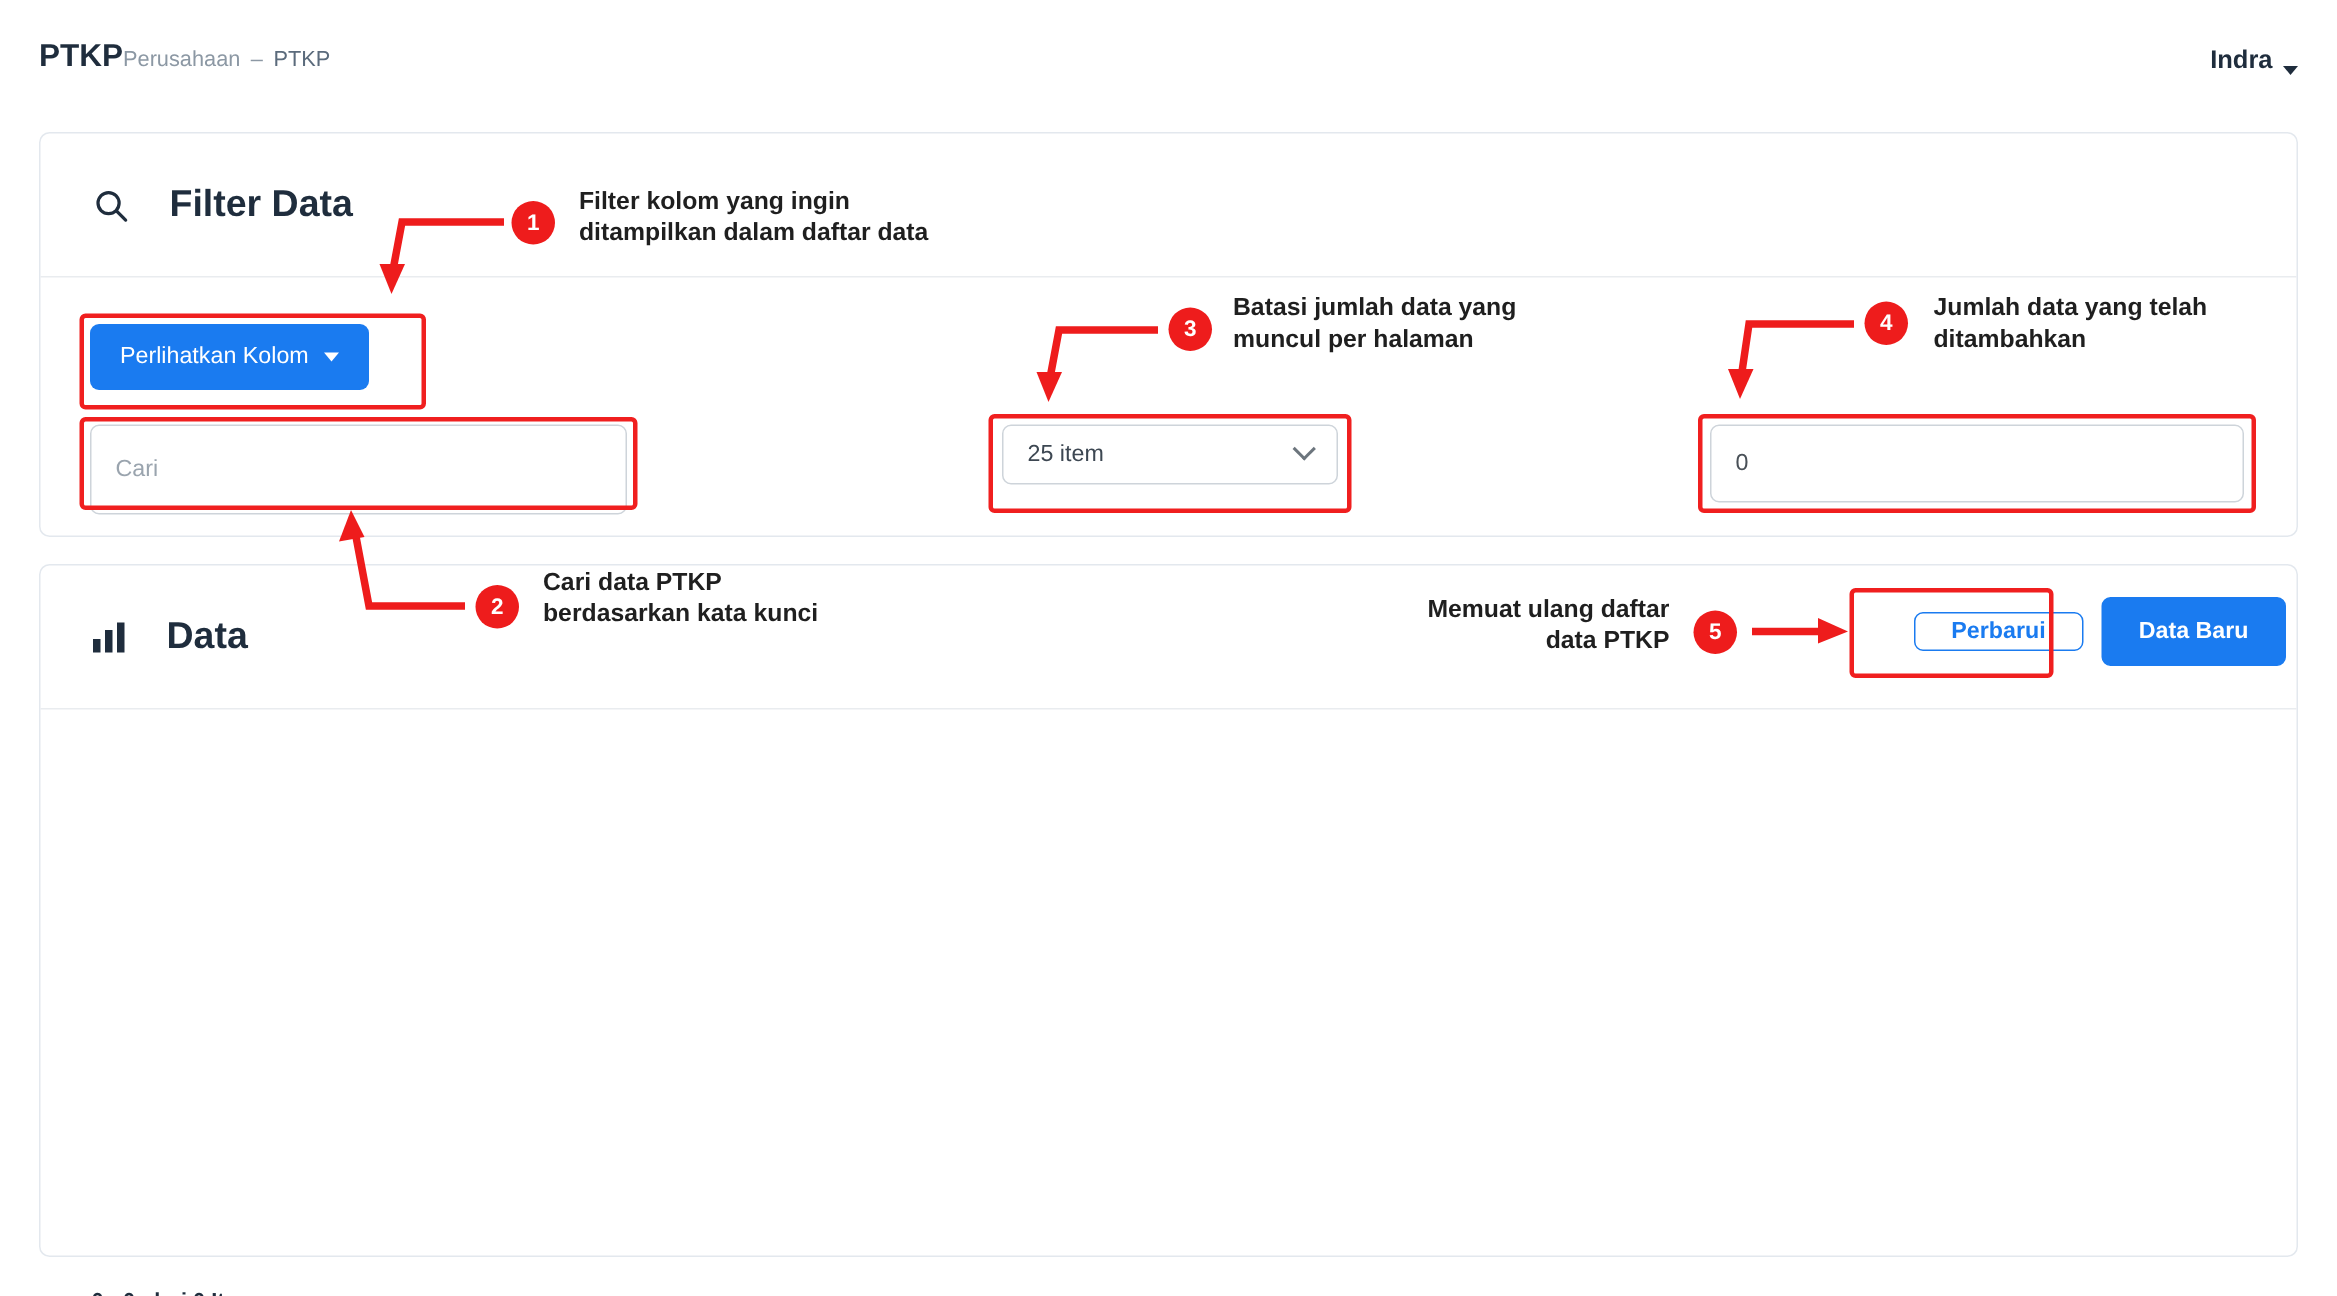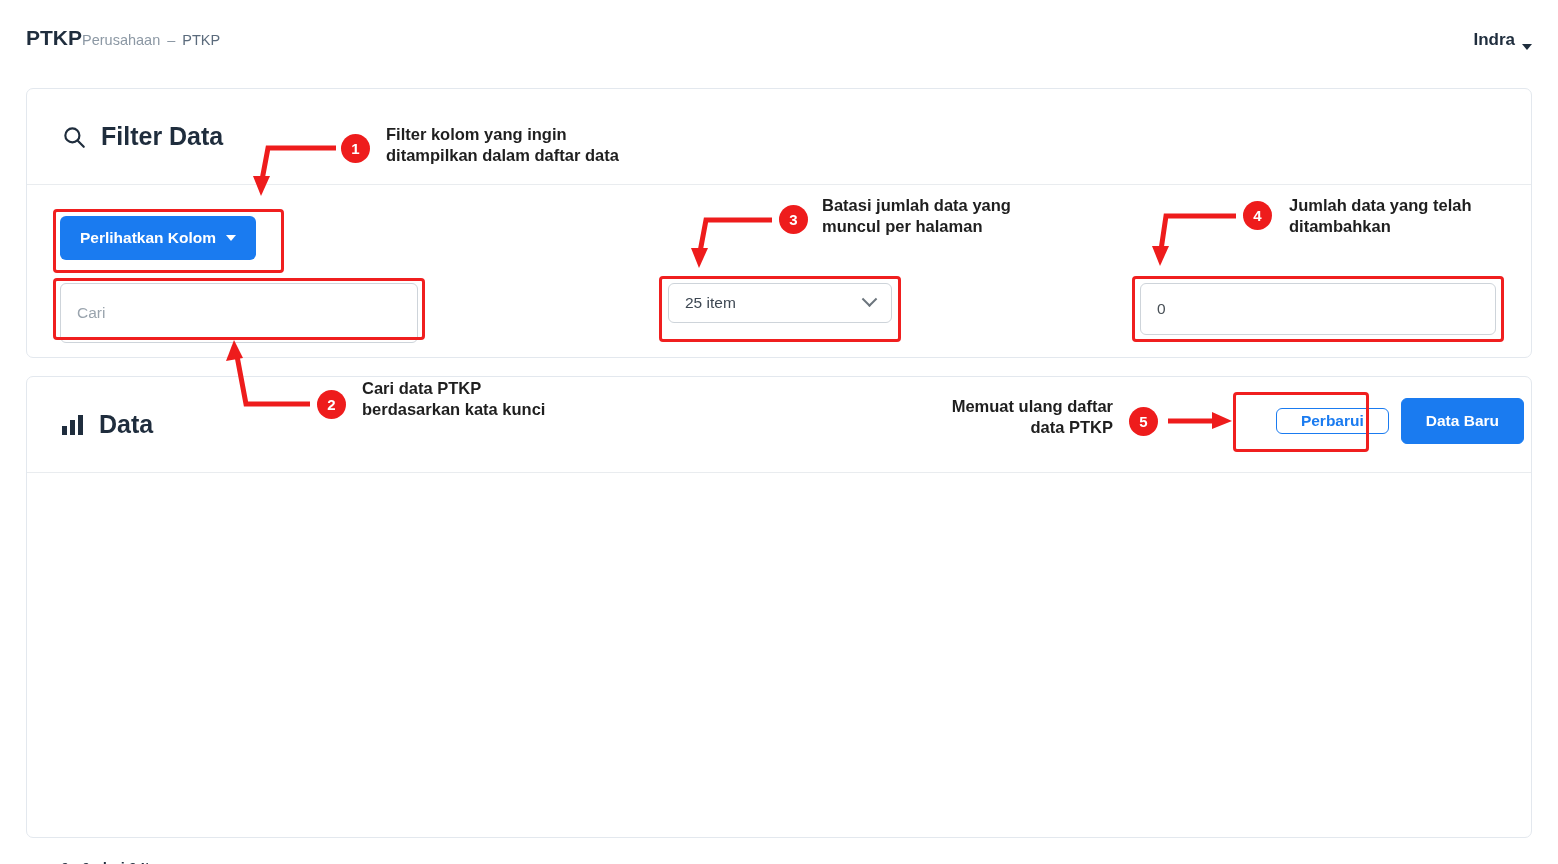--- a/index.html
+++ b/index.html
@@ -45,30 +45,30 @@
   }
   #filter-card { top: 88px; height: 270px; }
   #data-card { top: 376px; height: 462px; }
 
   .card-head {
     height: 96px; display: flex; align-items: center; padding: 0 34px;
     border-bottom: 1px solid #e9ecef;
   }
   .card-title {
     font-size: 25px; font-weight: bold; color: #1f2d3d;
-    display: flex; align-items: center; gap: 14px;
+    display: flex; align-items: center; gap: 26px;
   }
   .ico-search svg, .ico-bar svg { display: block; }
 
   .filter-body { padding: 22px 34px 0 34px; }
 
   .btn-kolom {
     position: absolute; left: 60px; top: 216px;
     background: #1a7bf0; color: #fff; border: none; border-radius: 6px;
-    font-size: 15.5px; font-weight: bold; padding: 13px 20px;
+    font-size: 15.5px; font-weight: normal; padding: 13px 20px;
     display: flex; align-items: center; gap: 10px; cursor: pointer;
     font-family: "Liberation Sans", sans-serif;
     text-align: center;
   }
   .btn-kolom .caret-down { border-top-color: #fff; }
 
   .input-cari {
     position: absolute; left: 60px; top: 283px; width: 358px; height: 60px;
     border: 1px solid #ced4da; border-radius: 6px; padding: 0 16px;
     font-size: 15.5px; color: #495057; font-family: "Liberation Sans", sans-serif;

